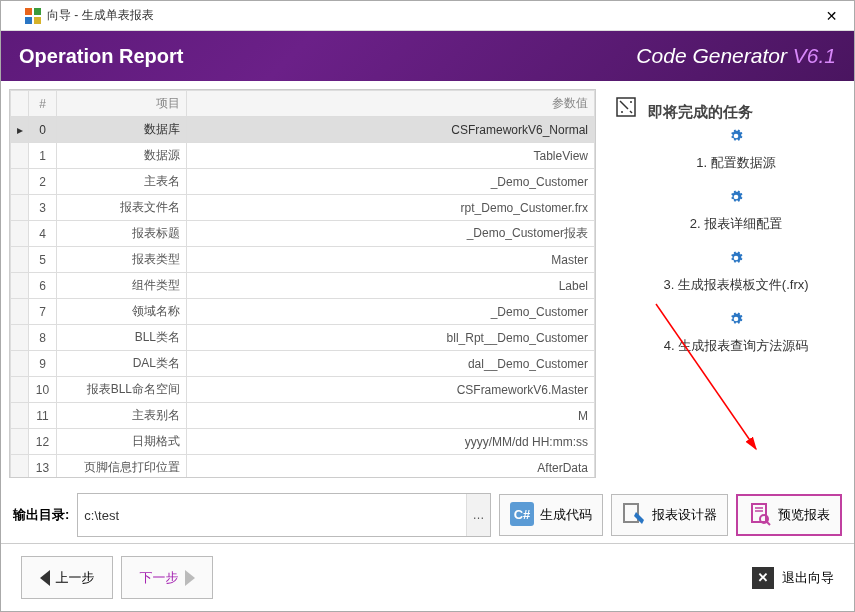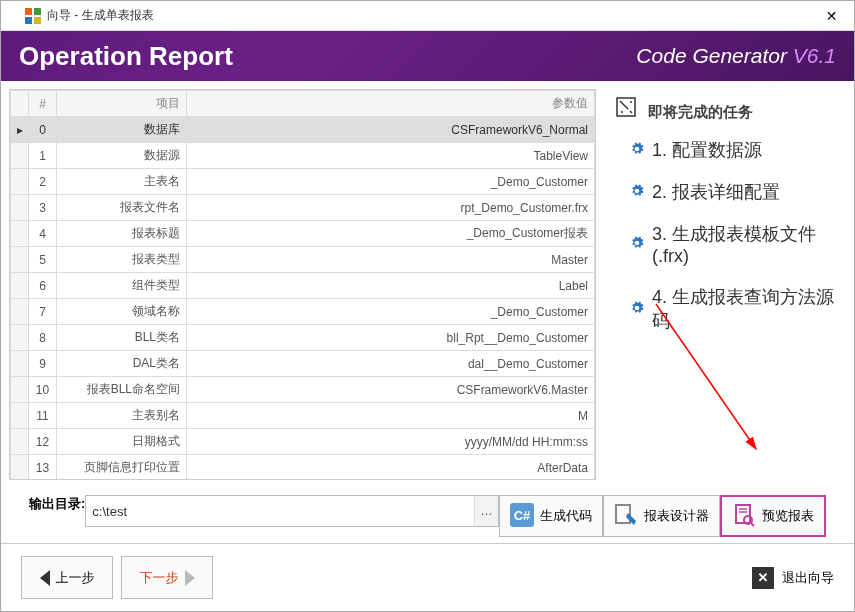--- a/index.html
+++ b/index.html
@@ -41,21 +41,21 @@
 .header {
   height: 50px;
   background: linear-gradient(135deg, #5e1a7a 0%, #6b2088 35%, #4a1560 100%);
   display: flex;
   align-items: center;
   justify-content: space-between;
   padding: 0 18px;
 }
 .header-title {
   color: #fff;
-  font-size: 26px;
+  font-size: 20px;
   font-weight: bold;
 }
 .header-brand {
   font-size: 21px;
   font-style: italic;
 }
 .brand-text { color: #fff; }
 .brand-ver { color: #d888fa; }
 
 
@@ -109,66 +109,67 @@
 
 .sidebar {
   width: 240px;
   padding: 6px 4px;
   position: relative;
 }
 .sidebar-header {
   display: flex;
   align-items: flex-start;
   gap: 10px;
-  margin-bottom: 16px;
+  margin-bottom: 7px;
   padding-left: 4px;
 }
 .sidebar-title {
   font-size: 15px;
   font-weight: bold;
   color: #444;
   margin-top: 8px;
 }
 .task-list {
   list-style: none;
   padding-left: 20px;
 }
 .task-list li {
   display: flex;
   align-items: center;
   gap: 8px;
   margin-bottom: 18px;
   color: #333;
-  font-size: 18px;
+  font-size: 13px;
+  flex-direction: column;
 }
 .gear-icon {
   width: 14px; height: 14px;
   color: #2a76c4;
 }
 .arrow-svg {
   position: absolute;
   top: 210px;
   left: 40px;
   pointer-events: none;
 }
 
 
 .output-bar {
   display: flex;
-  align-items: flex-start;
-  padding: 6px 28px;
-  gap: 0;
+  align-items: center;
+  padding: 6px 12px;
+  gap: 8px;
   border-top: 1px solid transparent;
 }
 .output-label { font-weight: bold; font-size: 13px; }
 .output-input-wrap {
   flex: 1;
   display: flex;
   border: 1px solid #bbb;
-  height: 32px;
+  height: 44px;
 }
 .output-input {
   flex: 1;
   border: none;
   padding: 0 6px;
   font-size: 13px;
   outline: none;
   color: #333;
 }
 .output-browse {
@@ -204,21 +205,21 @@
   border: 1px solid #bbb;
   background: #fafafa;
   display: flex;
   align-items: center;
   justify-content: center;
   gap: 6px;
   cursor: pointer;
   margin-right: 8px;
   font-size: 13px;
 }
-.nav-btn.disabled { color: #c2410c; cursor: default; }
+.nav-btn.disabled { color: #a21caf; cursor: default; }
 .nav-btn.disabled .tri { border-left-color:#bbb; border-right-color:#bbb; }
 .footer-spacer { flex: 1; }
 .tri-left {
   width: 0; height: 0;
   border-top: 8px solid transparent;
   border-bottom: 8px solid transparent;
   border-right: 10px solid #333;
 }
 .tri-right {
   width: 0; height: 0;

